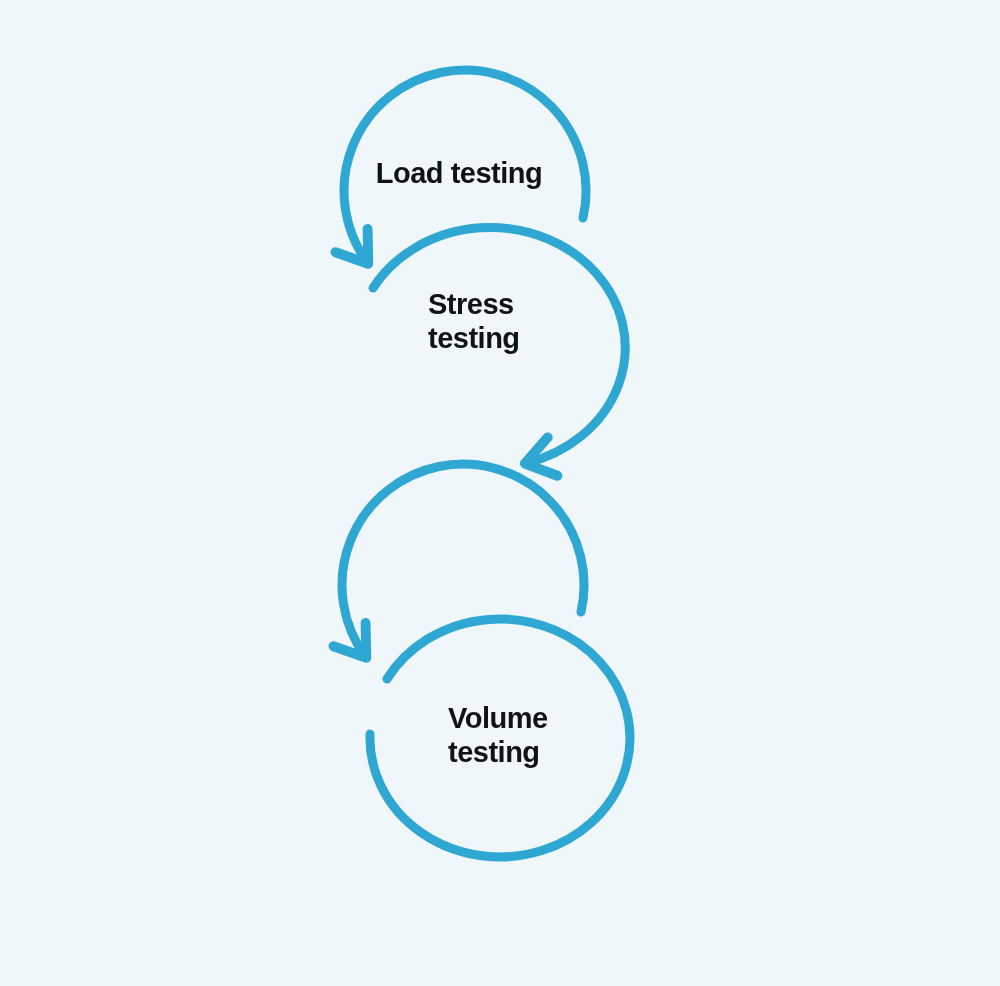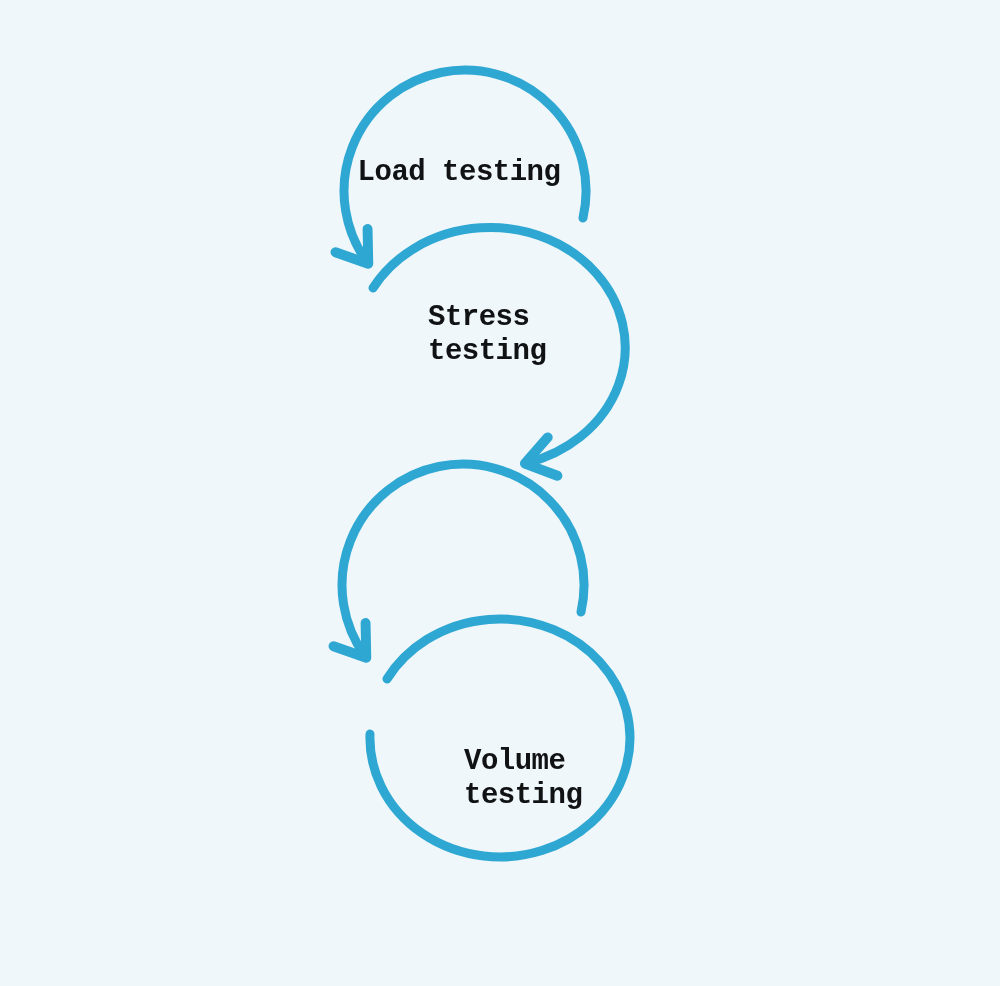--- a/index.html
+++ b/index.html
@@ -5,21 +5,21 @@
   html, body {
     margin: 0;
     padding: 0;
     background: #EFF7FA;
   }
   .canvas {
     position: relative;
     width: 1000px;
     height: 898px;
     overflow: hidden;
-    font-family: Liberation Mono, monospace;
+    font-family: Liberation Sans, sans-serif;
   }
   .canvas svg {
     position: absolute;
     left: 0;
     top: 0;
   }
   .step-label {
     position: absolute;
     color: #101214;
     font-weight: 700;
@@ -53,24 +53,24 @@
 
     <path d="M 581 612 A 121 121 0 1 0 365 656" fill="none" stroke="#2EA7D3" stroke-width="9" stroke-linecap="round" marker-end="url(#chevron)"></path>
 
     <path d="M 387 679 A 130 119 0 1 1 370 734" fill="none" stroke="#2EA7D3" stroke-width="9" stroke-linecap="round"></path>
   </svg>
 
   <div class="step-label centered" style="left:459px; top:173px;">
     <div>Load testing</div>
   </div>
 
-  <div class="step-label" style="left:428px; top:301px;">
+  <div class="step-label" style="left:428px; top:287px;">
     <div>Stress</div>
     <div>testing</div>
   </div>
 
 
-  <div class="step-label" style="left:464px; top:701px;margin-top:44px;">
+  <div class="step-label" style="left:448px; top:701px;">
     <div>Volume</div>
     <div>testing</div>
   </div>
 
 </div>
 
 </body></html>

